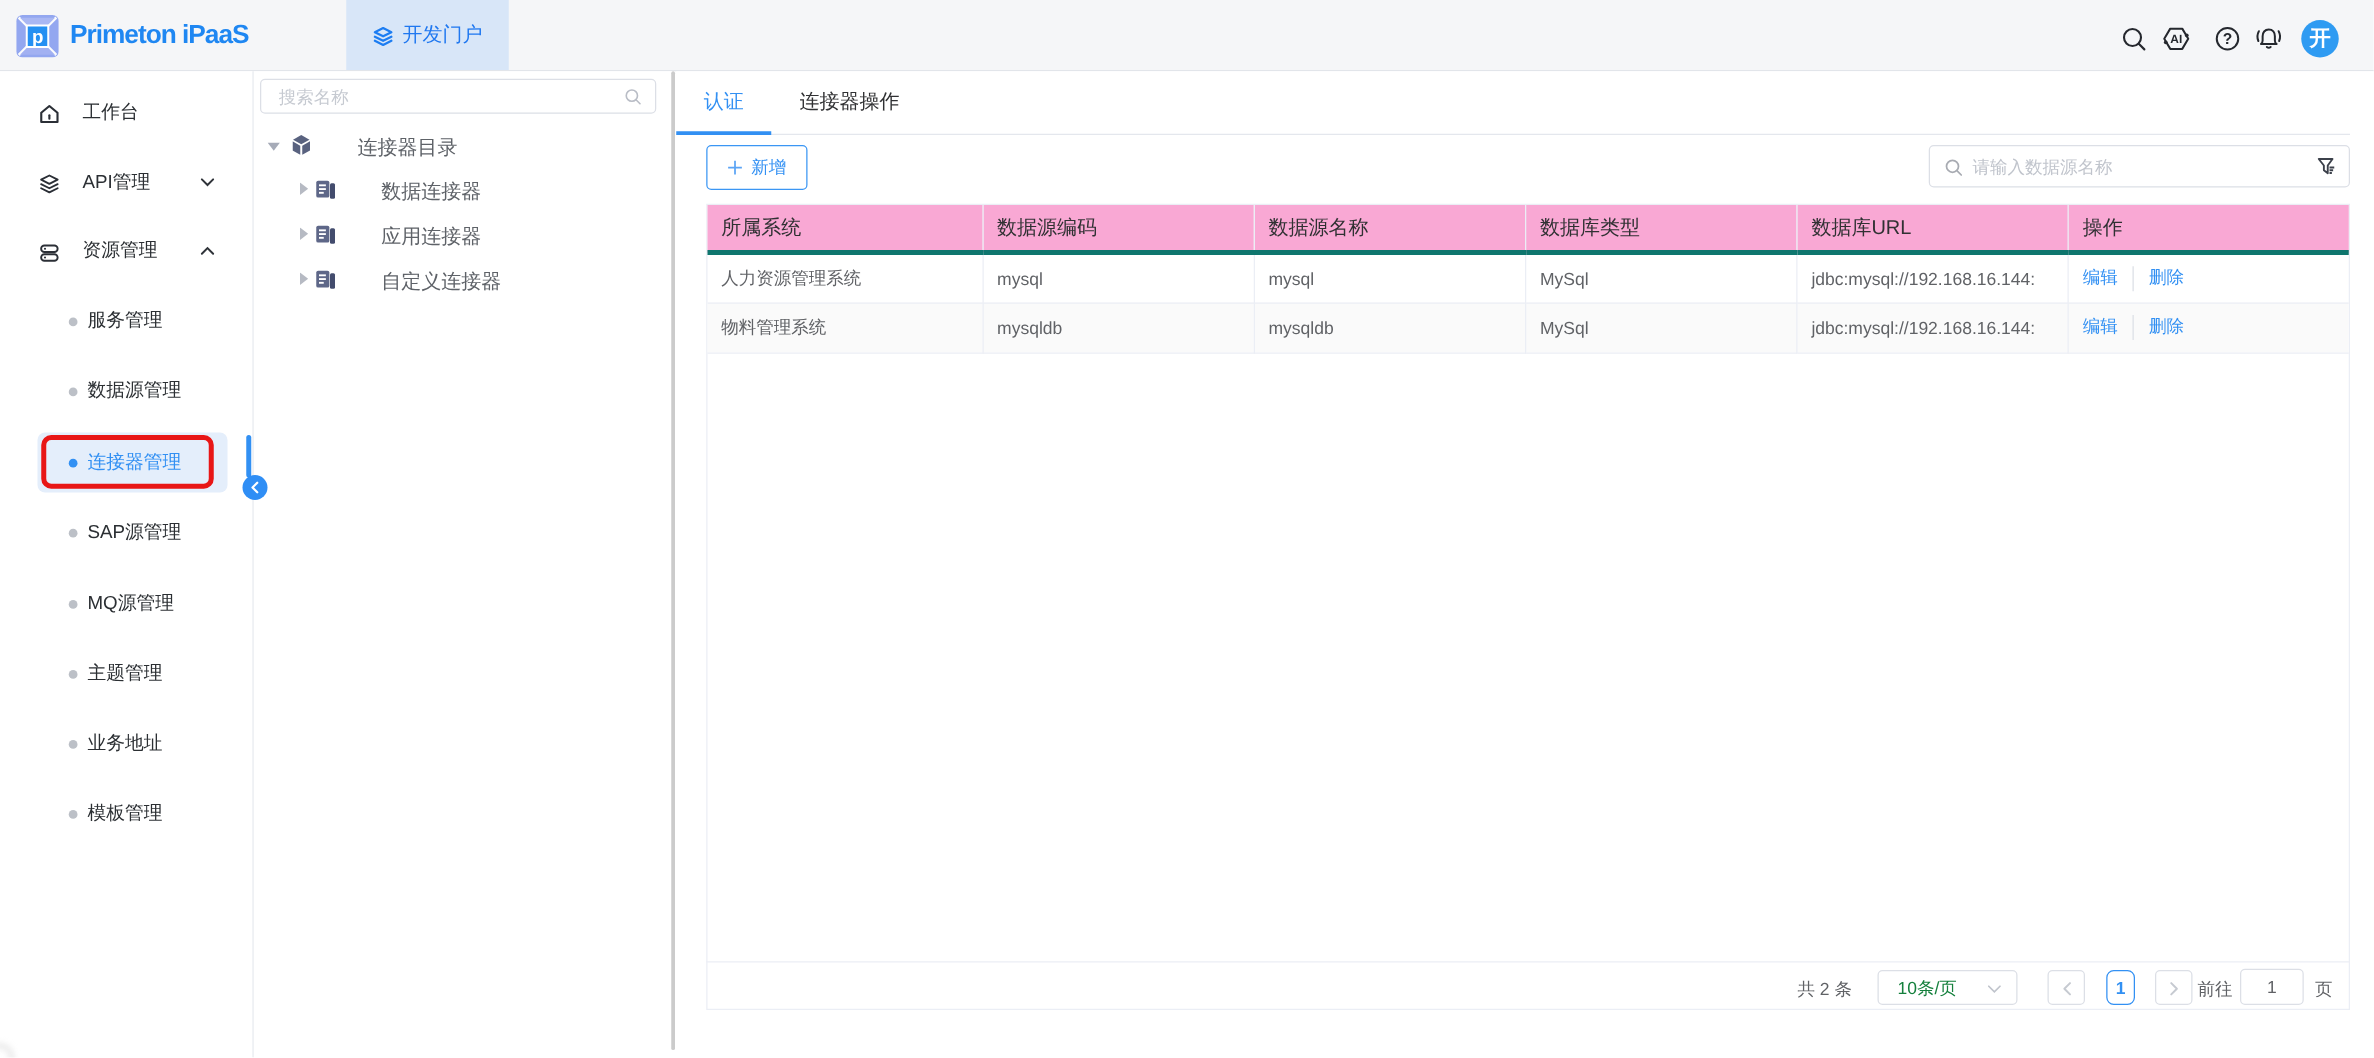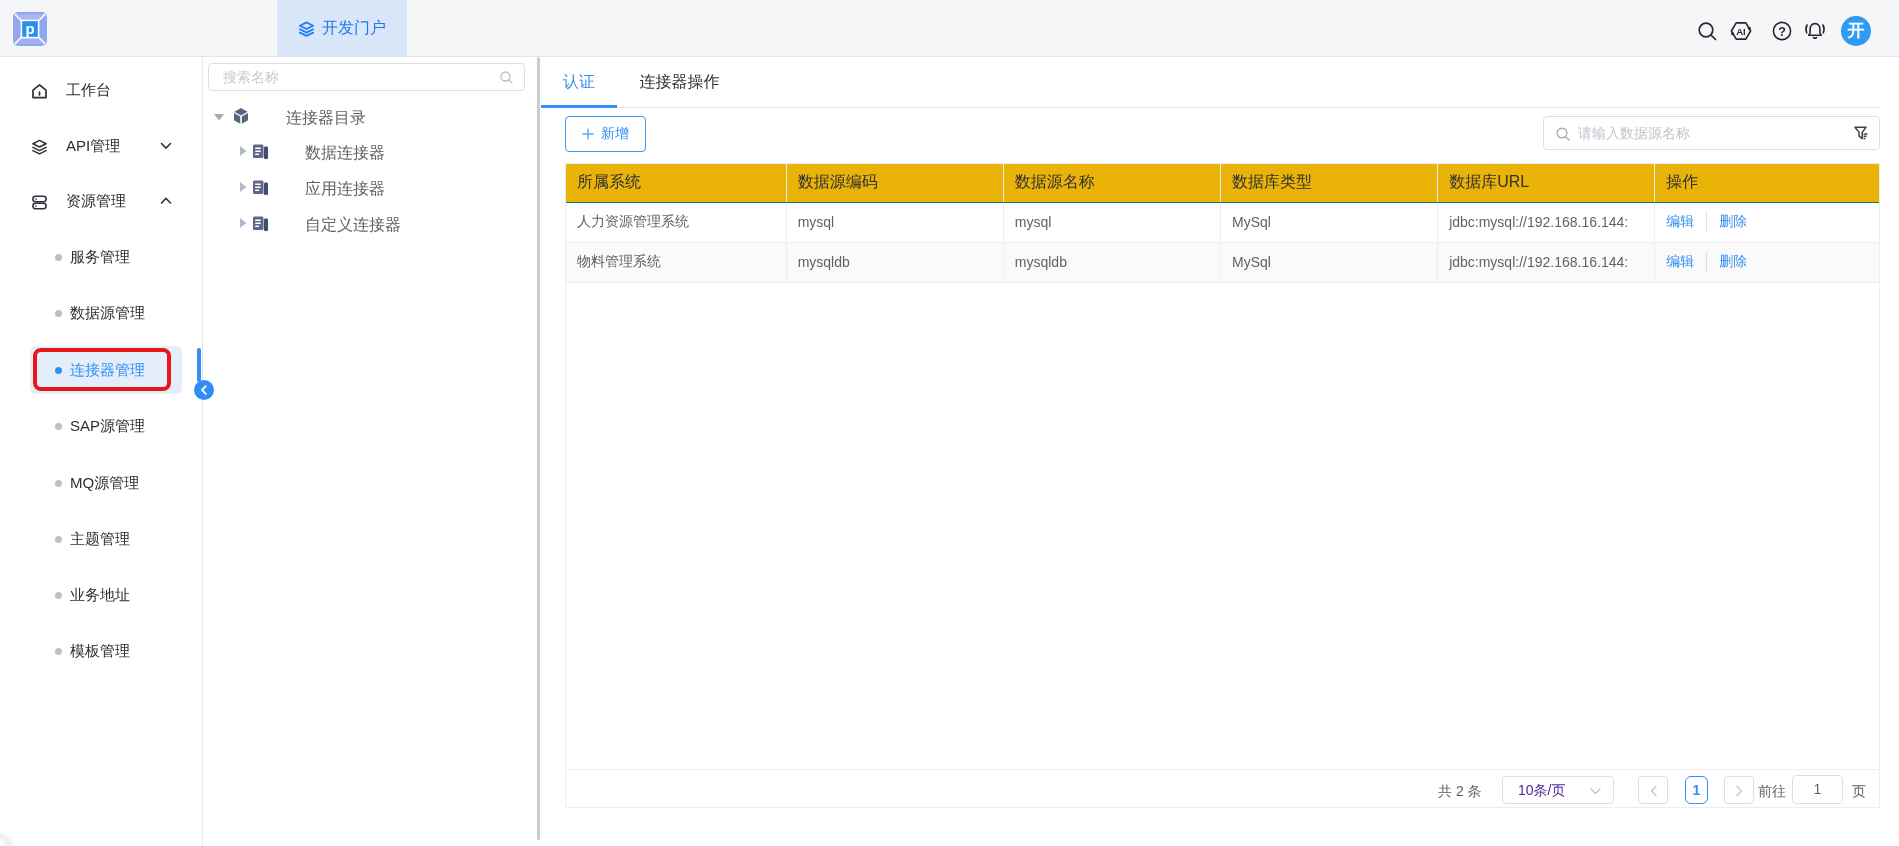--- a/index.html
+++ b/index.html
@@ -41,21 +41,21 @@
 .tabline{position:absolute;left:541px;top:107px;width:1339px;height:1px;background:#e4e7ed;}
 .tab1{position:absolute;left:541px;top:57px;width:76px;height:48px;text-align:center;line-height:50px;font-size:16px;color:#3290f3;}
 .tab1bar{position:absolute;left:541px;top:105px;width:76px;height:3px;background:#3290f3;}
 .tab2{position:absolute;left:617px;top:57px;width:125px;height:48px;text-align:center;line-height:50px;font-size:16px;color:#303133;}
 .addbtn{position:absolute;left:565px;top:116px;width:81px;height:36px;border:1.5px solid #3b96f4;border-radius:4px;color:#3290f3;font-size:14px;background:#fff;display:flex;align-items:center;justify-content:center;gap:7px;}
 .msearch{position:absolute;left:1543px;top:116px;width:337px;height:34px;border:1px solid #dcdfe6;border-radius:4px;background:#fff;}
 .msearch .ph{position:absolute;left:34px;top:0;line-height:32px;font-size:14px;color:#c0c4cc;}
 
 .tablebox{position:absolute;left:565px;top:163px;width:1315px;height:645px;border:1px solid #ebeef5;}
 table.grid{border-collapse:collapse;width:1313px;table-layout:fixed;}
-table.grid th{background:#eab308;height:38px;font-size:16px;font-weight:normal;color:#303133;text-align:left;padding:0 0 0 11px;border-right:1px solid #ebeef5;border-bottom:1px solid #0f766e;}
+table.grid th{background:#f9a8d4;height:38px;font-size:16px;font-weight:normal;color:#303133;text-align:left;padding:0 0 0 11px;border-right:1px solid #ebeef5;border-bottom:4px solid #0f766e;}
 table.grid td{height:40px;font-size:14px;color:#606266;text-align:left;padding:0 0 0 11px;border-right:1px solid #ebeef5;border-bottom:1px solid #ebeef5;}
 table.grid .last{border-right:none;}
 table.grid tr.striped td{background:#fafafa;}
 .oplink{color:#3290f3;font-size:14px;}
 .opsep{display:inline-block;width:1px;height:20px;background:#dcdfe6;vertical-align:middle;margin:0 12px;}
 
 .pager-line{position:absolute;left:565px;top:769px;width:1315px;height:1px;background:#ebeef5;}
 .pg{position:absolute;font-size:14px;color:#606266;}
 .pg-select{position:absolute;left:1502px;top:776px;width:112px;height:28px;border:1px solid #dcdfe6;border-radius:4px;}
 .pg-btn{position:absolute;top:776px;width:30px;height:28px;border:1px solid #dcdfe6;border-radius:4px;color:#c0c4cc;text-align:center;line-height:26px;font-size:13px;}
@@ -70,20 +70,21 @@
     <svg width="34" height="34" viewBox="0 0 34 34">
       <rect x="0" y="0" width="34" height="34" rx="5" fill="#93a7f0"></rect>
       <path d="M2 2 L32 32 M32 2 L2 32" stroke="#fafbfc" stroke-width="2.2"></path>
       <path d="M3 2.2 H31 L24.5 8.8 H9.5 Z" fill="#a9b7f3"></path>
       <path d="M3 31.8 H31 L24.5 25.2 H9.5 Z" fill="#a2b1f2"></path>
       <rect x="7.6" y="7.6" width="18.8" height="18.8" fill="#ffffff"></rect>
       <rect x="9.2" y="9.2" width="15.6" height="15.6" fill="#2590f2"></rect>
       <text x="17.2" y="22.4" font-size="15" font-weight="bold" fill="#fff" text-anchor="middle" font-family="Liberation Sans">p</text>
     </svg>
   </div>
+  <div class="brand">Primeton iPaaS</div>
   <div class="portaltab">
     <svg width="17" height="17" viewBox="0 0 18 18" fill="none" stroke="#1d7df2" stroke-width="1.9" stroke-linejoin="round" stroke-linecap="round">
       <path d="M9 1.5 L16 5 9 8.5 2 5Z"></path>
       <path d="M2 8.8 L9 12.3 16 8.8"></path>
       <path d="M2 12.3 L9 15.8 16 12.3"></path>
     </svg>
     <span>开发门户</span>
   </div>
   <div class="hicon" style="left:1696px;">
     <svg width="22" height="22" viewBox="0 0 22 22" fill="none" stroke="#25282e" stroke-width="1.7" stroke-linecap="round">
@@ -327,21 +328,21 @@
           <td>MySql</td>
           <td>jdbc:mysql://192.168.16.144:</td>
       <td class="last"><span class="oplink">编辑</span><span class="opsep"></span><span class="oplink">删除</span></td>
     </tr>
   </tbody>
     </table>
 </div>
 <div class="pager-line"></div>
 <div class="pg" style="left:1438px;top:783px;">共 2 条</div>
 <div class="pg-select">
-  <div class="pg" style="left:15px;top:5px;position:absolute;color:#4c1d95;text-align:right;">10条/页</div>
+  <div class="pg" style="left:15px;top:5px;position:absolute;color:#15803d;text-align:right;">10条/页</div>
   <svg style="position:absolute;right:12px;top:11px;" width="11" height="7" viewBox="0 0 11 7" fill="none" stroke="#c0c4cc" stroke-width="1.4" stroke-linecap="round">
       <path d="M1 1 L5.5 5.5 L10 1"></path>
     </svg>
 </div>
 <div class="pg-btn" style="left:1638px;">
     <svg style="margin:8px auto 0;" width="9" height="12" viewBox="0 0 9 12" fill="none" stroke="#c6cad1" stroke-width="1.6" stroke-linecap="round" stroke-linejoin="round">
       <path d="M7 1.5 L2.5 6 L7 10.5"></path>
     </svg>
   </div>
 <div class="pg-cur">1</div>

